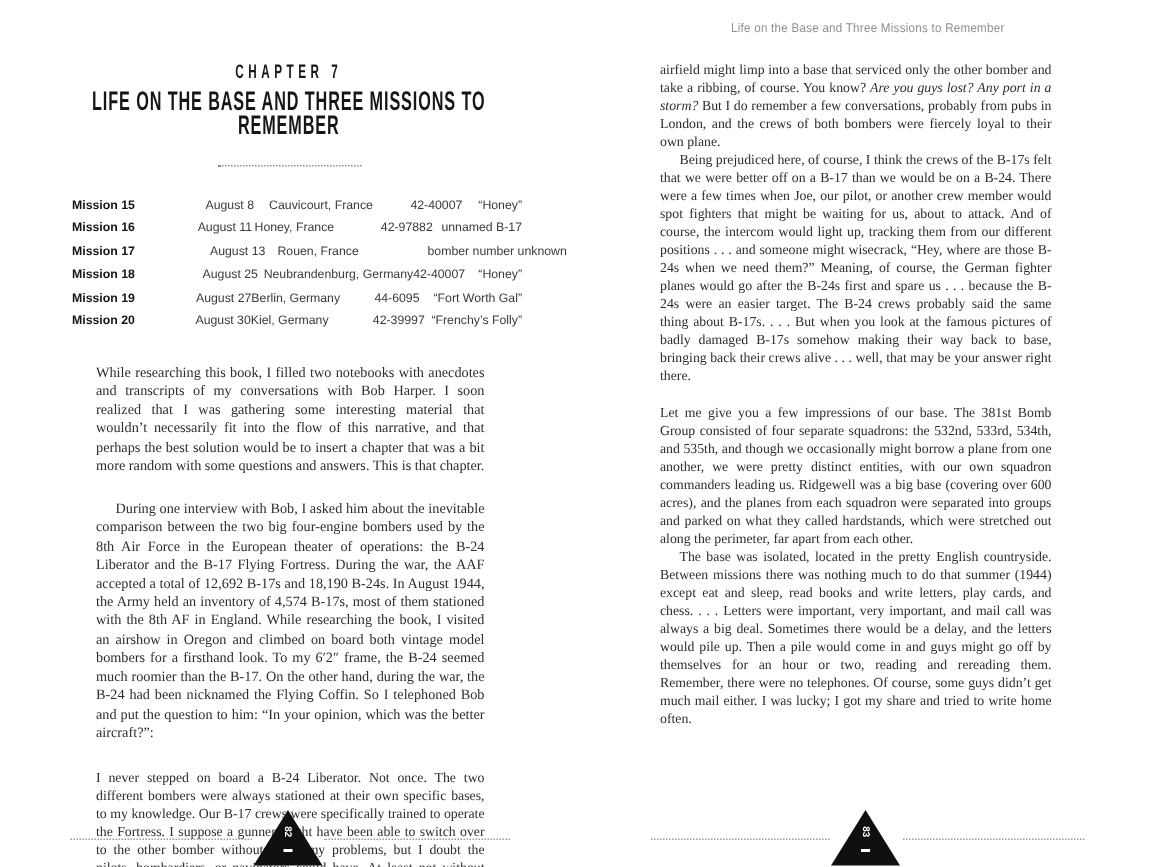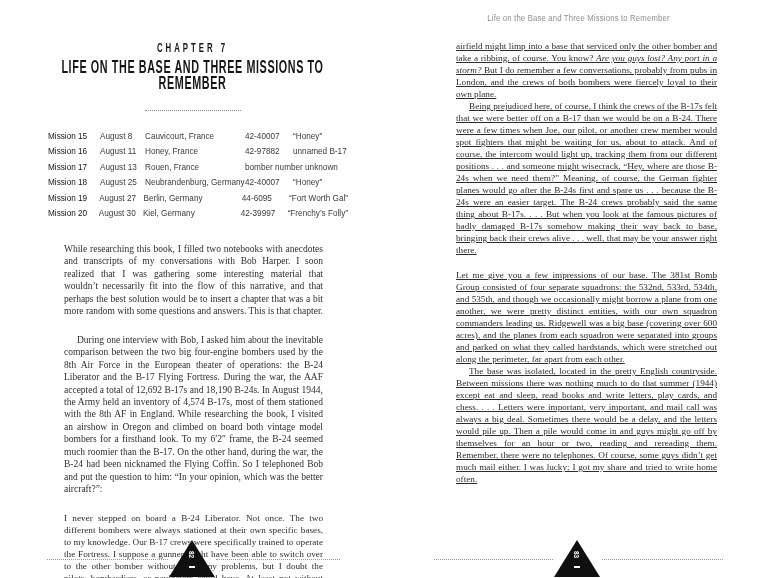--- a/index.html
+++ b/index.html
@@ -14,40 +14,40 @@
     transform:scaleX(0.60);transform-origin:50% 0;
     font-family:"Liberation Sans",sans-serif;font-weight:bold;color:#161616;}
   .kicker{font-size:13px;letter-spacing:5px;margin-bottom:4px;}
   .title{font-size:18px;line-height:16px;letter-spacing:1px;}
   .head-rule{position:absolute;top:110px;left:145px;width:96px;border-top:1.5px dotted #8f8f8f;}
 
   
   .mission-table{position:absolute;top:129px;left:48px;width:300px;
     font-family:"Liberation Sans",sans-serif;font-size:8.2px;color:#3a3a3a;}
   .mrow{display:flex;line-height:15.4px;white-space:nowrap;}
-  .c-mission{width:52px;font-weight:normal;color:#141414;}
-  .c-date{width:45px;}
+  .c-mission{width:52px;font-weight:bold;color:#141414;}
+  .c-date{width:45px;margin-left:40px;}
   .c-target{width:100px;}
   .c-serial{width:48px;overflow:visible;}
   .c-name{flex:1;}
 
   
   .body-col{position:absolute;top:227px;left:48px;width:291px;
     font-size:9.5px;line-height:12.45px;color:#2d2d2d;text-align:justify;}
   .body-col p{margin:16px;}
   .indent{text-indent:13px;}
   .quote{margin:13px 16px 0 16px;font-size:9.2px;line-height:12.0px;text-align:justify;}
   .quote p{margin:0;}
 
   
   .running-header{position:absolute;top:13px;left:0;width:385px;text-align:center;
     font-family:"Liberation Sans",sans-serif;font-size:8.4px;color:#8f8f8f;letter-spacing:0.2px;
     transform:scaleX(0.92);transform-origin:50% 0;}
-  .rbody{position:absolute;top:40px;left:56px;width:290px;
-    font-size:9.5px;line-height:12.45px;color:#2d2d2d;text-align:justify;text-decoration:underline;}
+  .rbody{position:absolute;top:40px;left:40px;width:290px;
+    font-size:9.5px;line-height:12.45px;color:#2d2d2d;text-align:justify;}
   .rbody .quote{margin:0;padding:0;}
   .rbody .quote{margin-left:14px;margin-right:15px;}
   .rbody .narrator{margin:13px 0 0 0;text-indent:13px;}
   .rbody .quote2{margin-top:13px;}
   .it{font-style:italic;}
 
   
   .frule{position:absolute;top:559px;border-top:1.5px dotted #9a9a9a;height:0;}
   .frule.l1{left:47px;width:121px;}
   .frule.l2{left:216px;width:124px;}

